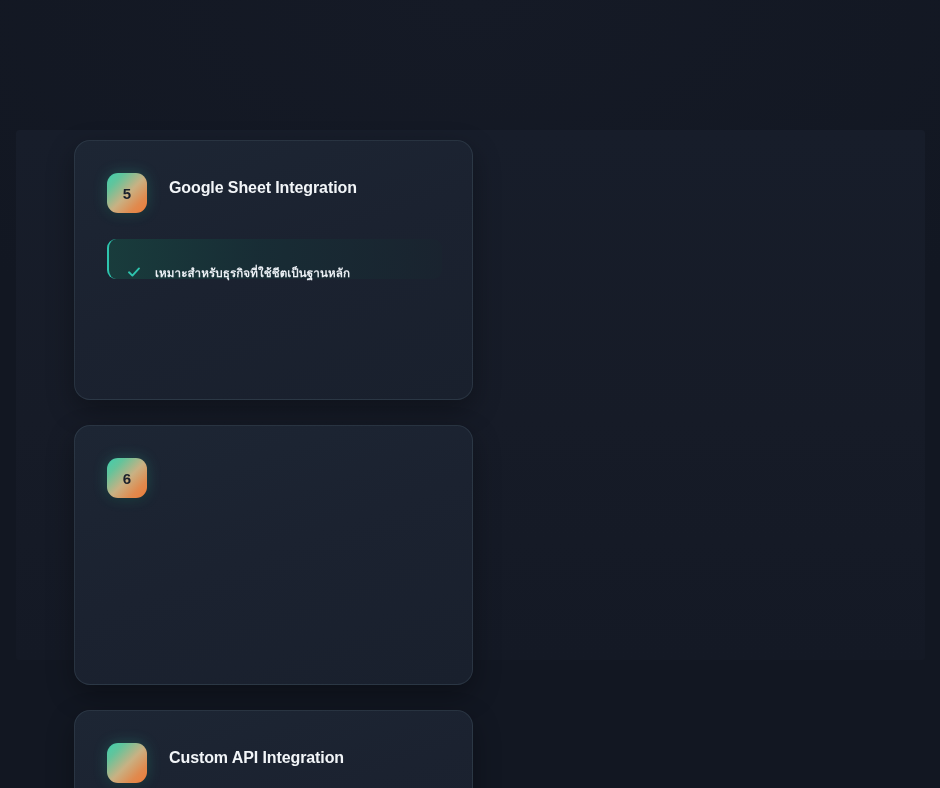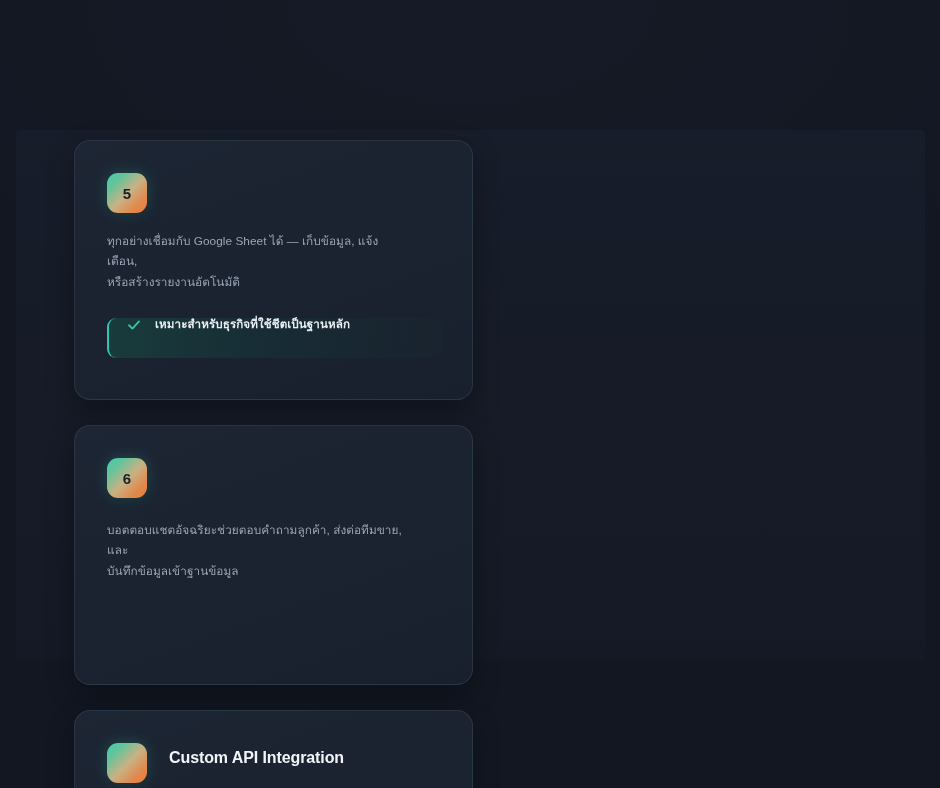--- a/index.html
+++ b/index.html
@@ -90,21 +90,21 @@
     letter-spacing:.05px;
     max-width:300px;
     white-space:pre-line;
   }
   .card--b .card-desc { margin-top:22px; max-width:300px; }
 
   
   .pill {
     margin-top:26px;
     display:flex;
-    align-items:flex-start;
+    align-items:flex-end;
     gap:14px;
     height:40px;
     padding:0 18px 0 18px;
     border-radius:9px;
     background:linear-gradient(90deg, rgba(24,64,62,.85) 0%, rgba(23,47,54,.80) 45%, rgba(25,36,47,.78) 100%);
     border-left:2.5px solid #2ec4ae;
   }
   .card--b .pill { margin-top:40px; }
 
   .check-icon {
@@ -129,41 +129,38 @@
 
   <div class="section-panel"></div>
 
   <div class="cards">
 
     <div class="card card--a">
       <div class="card-head">
         <div class="badge">
           <span>5</span>
         </div>
+        <div class="card-title">Google Sheet Integration</div>
       </div>
-      <div class="card-desc">ทุกอย่างเชื่อมกับ Google Sheet ได้ — เก็บข้อมูล, แจ้งเตือน,
-หรือสร้างรายงานอัตโนมัติ</div>
       <div class="pill">
         <span class="check-icon">
           <svg viewBox="0 0 14 14" width="14" height="14" aria-hidden="true">
             <path d="M2 7.3 L5.4 10.6 L12 3.4" fill="none" stroke="#2ec4ae" stroke-width="1.9" stroke-linecap="round" stroke-linejoin="round"></path>
           </svg>
         </span>
         <span class="pill-text">เหมาะสำหรับธุรกิจที่ใช้ชีตเป็นฐานหลัก</span>
       </div>
     </div>
 
     <div class="card card--b">
       <div class="card-head">
         <div class="badge">
           <span>6</span>
         </div>
       </div>
-      <div class="card-desc">บอตตอบแชตอัจฉริยะช่วยตอบคำถามลูกค้า, ส่งต่อทีมขาย, และ
-บันทึกข้อมูลเข้าฐานข้อมูล</div>
     </div>
 
     <div class="card card--c">
       <div class="card-head">
         <div class="badge">
           
         </div>
         <div class="card-title">Custom API Integration</div>
       </div>
 

